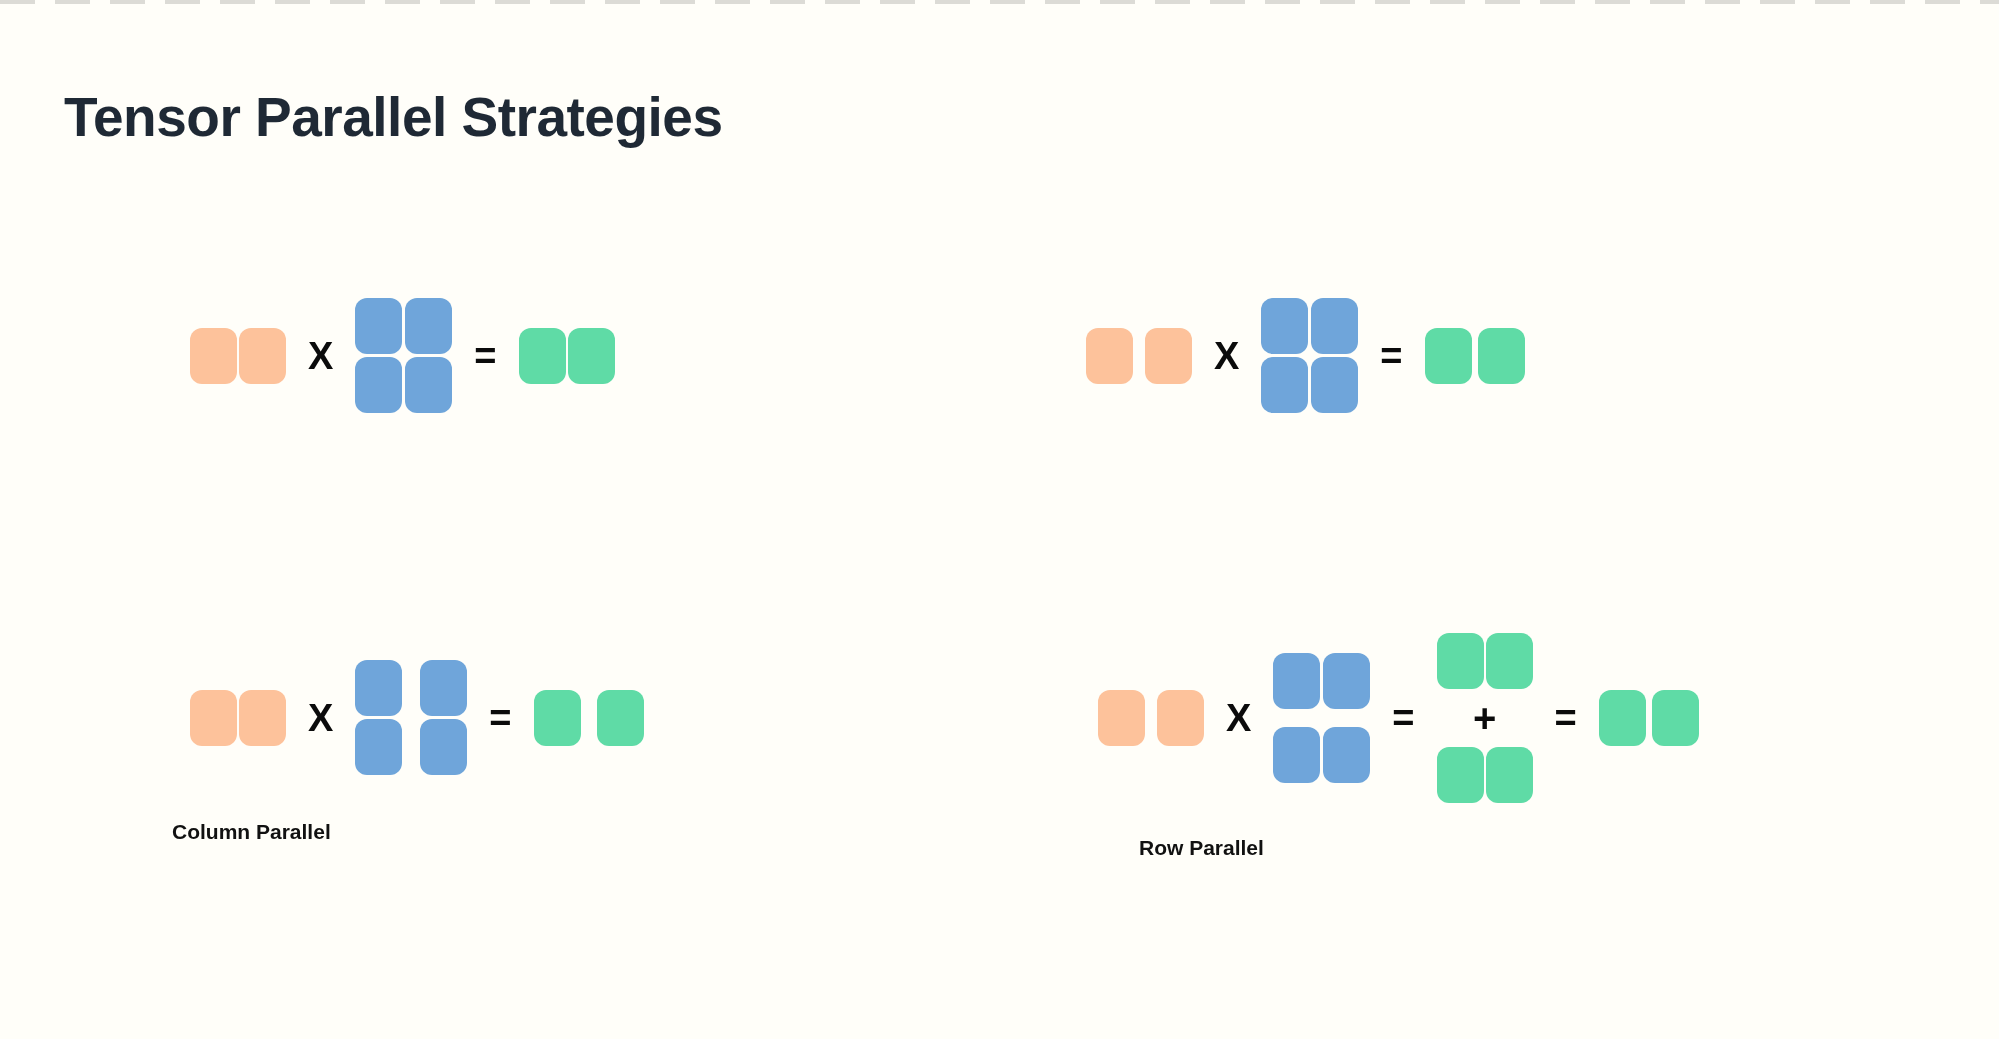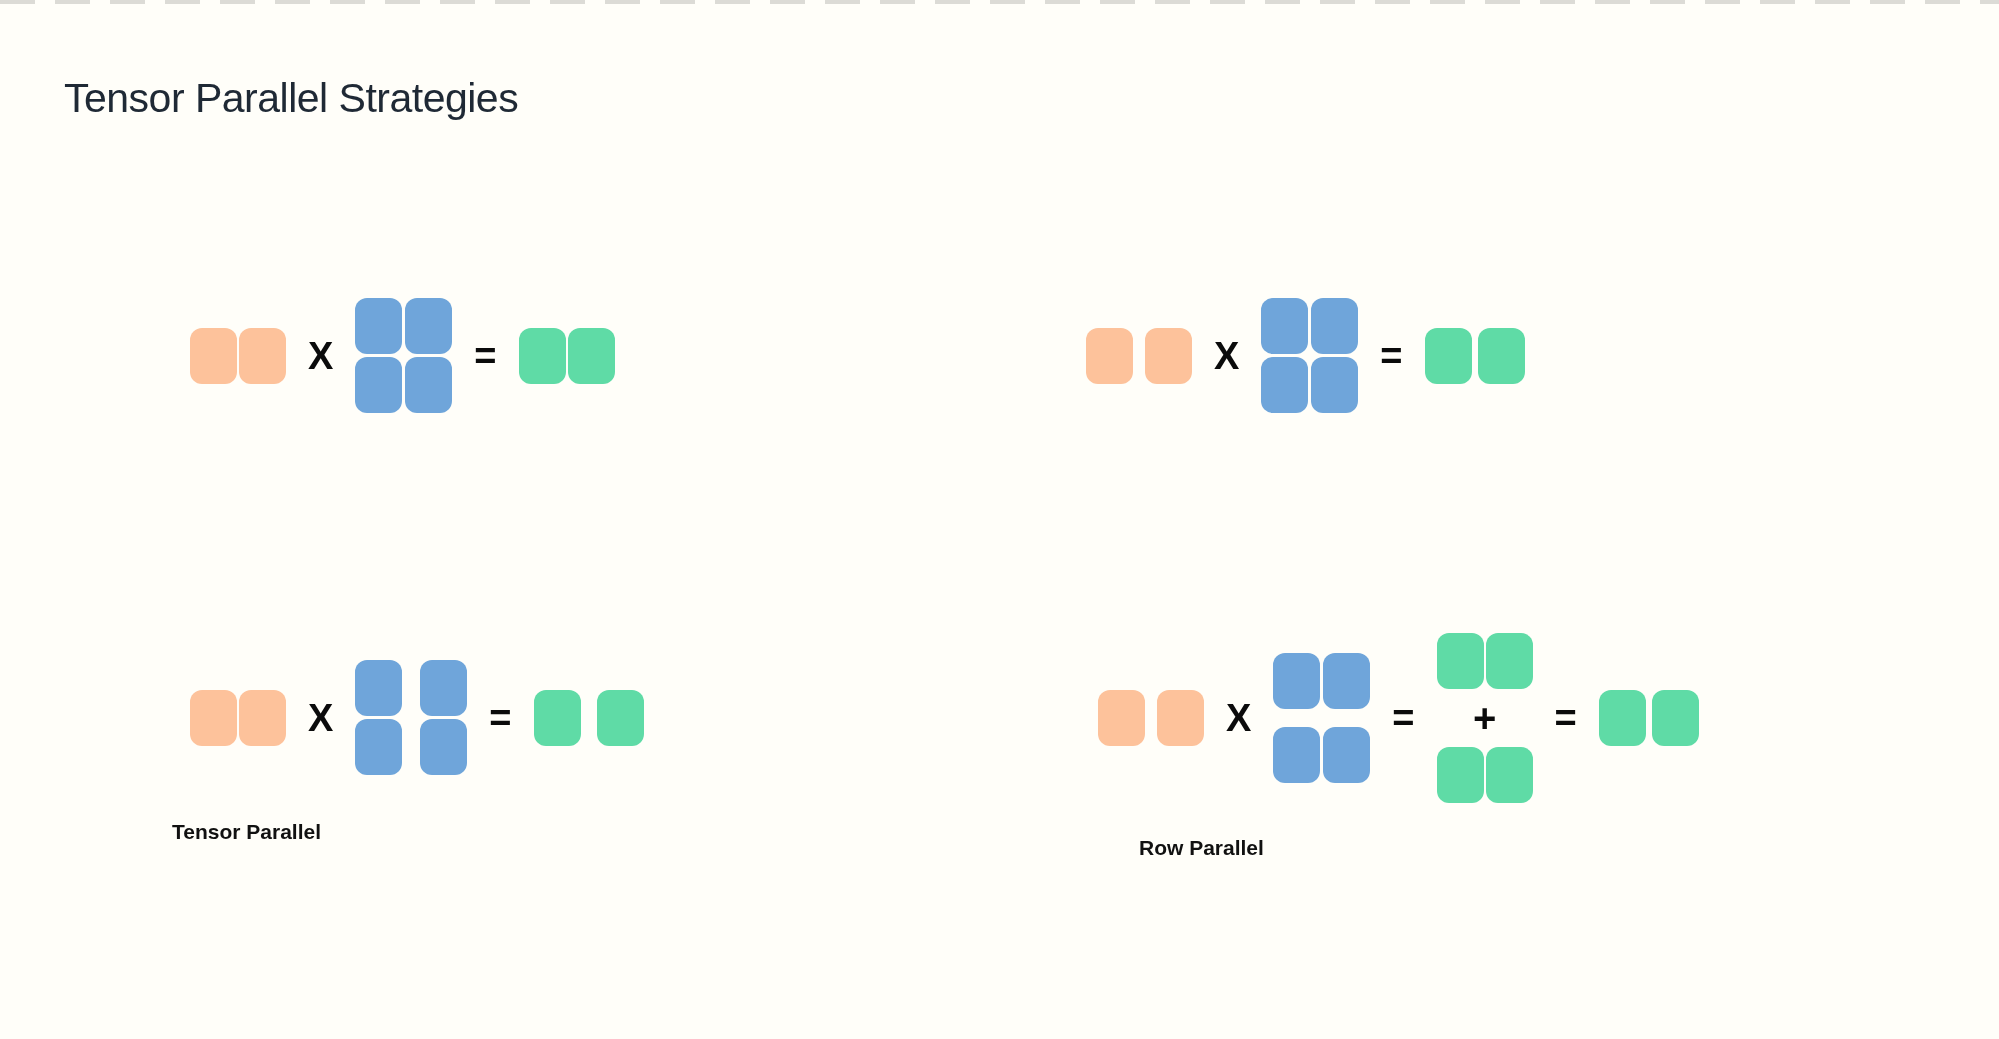--- a/index.html
+++ b/index.html
@@ -26,22 +26,22 @@
       var(--top-edge-dash, #DCDBD6) 35px,
       transparent 35px,
       transparent 55px
     );
   }
 
   .page-title {
     position: absolute;
     left: 64px;
     top: 48px;
-    font-size: 41px;
-    font-weight: 400;
+    font-size: 55px;
+    font-weight: 700;
     letter-spacing: -0.5px;
     color: var(--title-text, #1F2935);
     white-space: nowrap;
   }
 
   .eq {
     position: absolute;
     display: flex;
     align-items: center;
   }
@@ -189,14 +189,14 @@
       <div class="sq green"></div>
     </div>
   </div>
   <span class="op">=</span>
   <div class="pair gap-sm">
     <div class="sq green"></div>
     <div class="sq green"></div>
   </div>
 </div>
 
-<div class="diagram-label" id="label-column-parallel">Tensor Parallel</div>
+<div class="diagram-label" id="label-column-parallel">Column Parallel</div>
 <div class="diagram-label" id="label-row-parallel">Row Parallel</div>
 
 </body></html>

